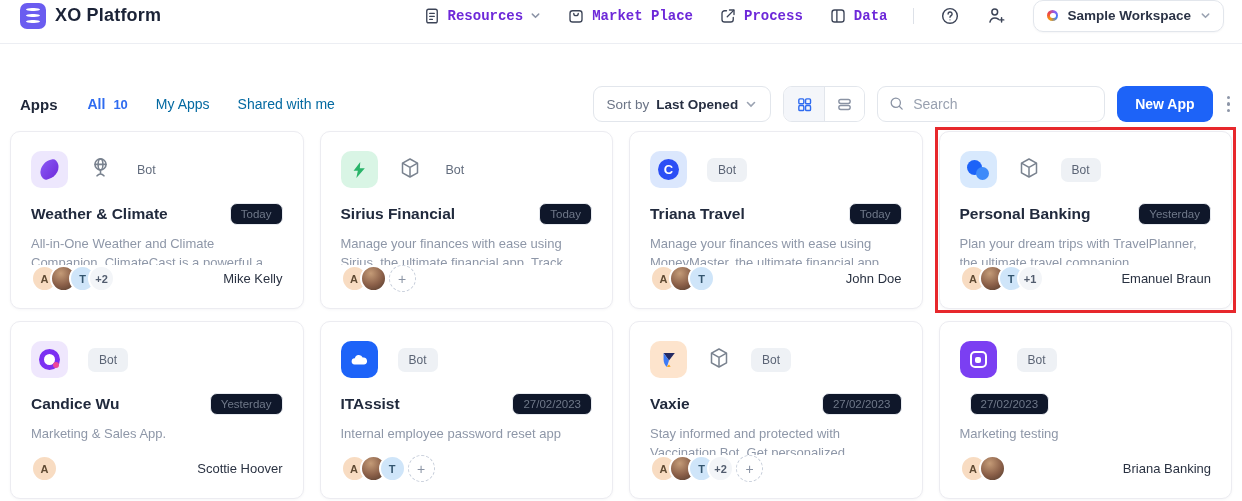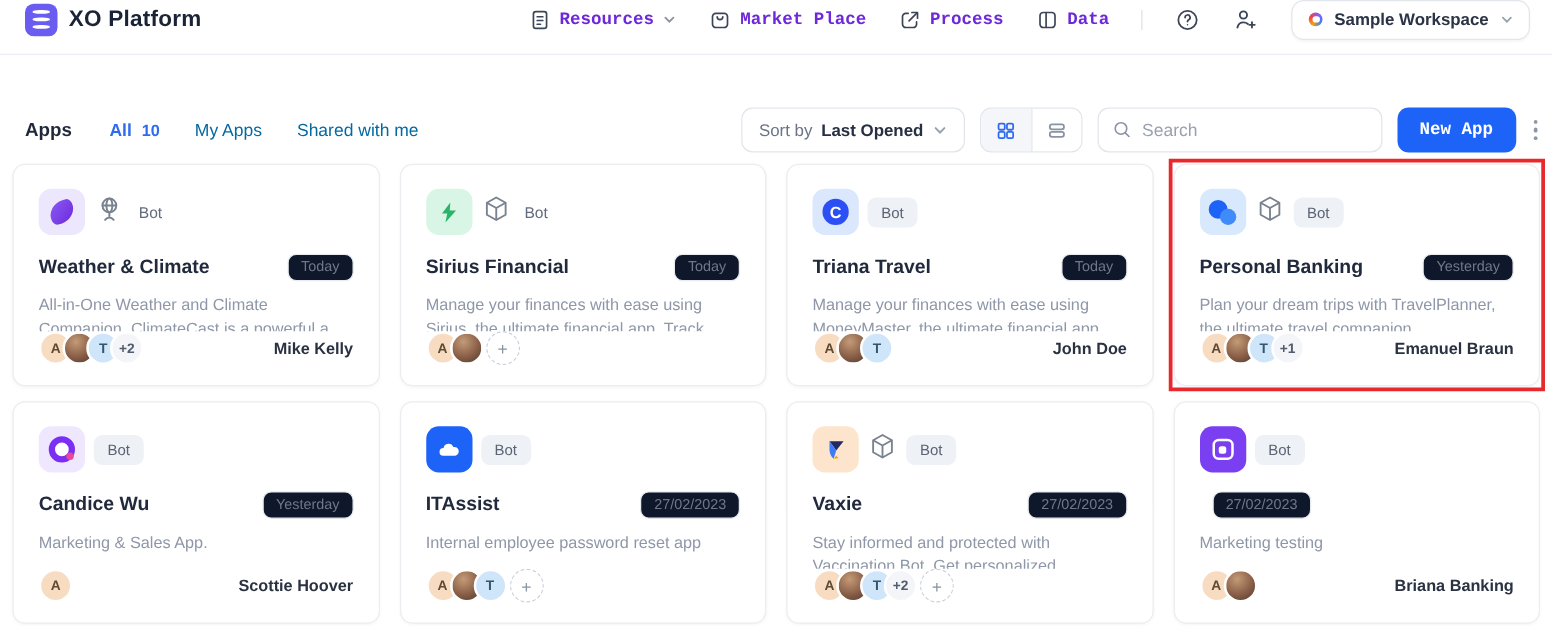--- a/index.html
+++ b/index.html
@@ -45,33 +45,33 @@
   .seg-btn { width:40px; display:flex; align-items:center; justify-content:center; cursor:pointer; background:#fff; }
   .seg-btn.active { background:#f4f6fa; }
   .seg-btn + .seg-btn { border-left:1px solid #e2e6ec; }
   .search-box { position:relative; width:228px; }
   .search-box svg { position:absolute; left:11px; top:9px; }
   .search-input { width:100%; height:36px; border:1px solid #e2e6ec; border-radius:9px;
     padding:0 10px 0 35px; font-size:14px; color:#2b3346; outline:none;
     font-family:"Liberation Sans", sans-serif; }
   .search-input::placeholder { color:#99a1b0; }
   .new-app-btn { height:36px; padding:0 18px; background:#1d63f8; border:none; border-radius:9px;
-    color:#fff; font-size:14px; font-weight:600; cursor:pointer; font-family:Liberation Mono, monospace; }
+    color:#fff; font-size:14px; font-weight:600; cursor:pointer; font-family:Liberation Sans, sans-serif; }
   .kebab { display:flex; flex-direction:column; gap:3px; padding:2px; margin-left:0; cursor:pointer; }
   .kebab i { width:3.5px; height:3.5px; border-radius:50%; background:#8d96a8; }
 
   
   .grid { margin-top:9px; padding:0 10px; display:grid; grid-template-columns:repeat(4,1fr);
     gap:12px 16px; }
   .card { position:relative; background:#fff; border:1px solid #ececf1; border-radius:10px;
     height:178px; padding:19px 20px 16px; display:flex; flex-direction:column;
     box-shadow:0 1px 3px rgba(25,35,65,.04); }
   .hl-rect { position:absolute; inset:-5px; border:3px solid #e7282c; pointer-events:none; z-index:5; }
 
-  .icon-row { display:flex; align-items:center; gap:7px; margin-bottom:15px; }
+  .icon-row { display:flex; align-items:center; gap:20px; margin-bottom:15px; }
   .tile { width:37px; height:37px; border-radius:10px; display:flex; align-items:center;
     justify-content:center; position:relative; flex:none; }
   .bot-plain { font-size:12.5px; color:#626c7d; margin-left:4px; }
   .bot-pill { font-size:12px; color:#5b6475; background:#eef1f5; border-radius:7px; padding:5px 11px; }
 
   .title-row { display:flex; align-items:center; margin-bottom:9px; }
   .card-title { flex:1; min-width:0; font-size:15.5px; font-weight:700; color:#212a3d;
     white-space:nowrap; overflow:hidden; }
   .date-badge { flex:none; margin-left:10px; font-size:11.5px; color:#6f7889;
     border:1px solid #e8ebf0; border-radius:7px; padding:4px 10px; background:#0f172a; }
@@ -84,21 +84,21 @@
   .av { width:27px; height:27px; border-radius:50%; border:2px solid #fff; display:flex;
     align-items:center; justify-content:center; font-size:11px; font-weight:700; flex:none; }
   .av + .av { margin-left:-8px; }
   .av-peach { background:#f8dcc2; color:#5f4a33; }
   .av-blue  { background:#cfe5f9; color:#33556e; }
   .av-count { background:#f3f5f8; color:#525c6e; font-weight:600; }
   .av-photo { background:radial-gradient(circle at 38% 28%, #c49b77 0%, #8a5f48 55%, #4e382b 100%); }
   .av-add { width:27px; height:27px; border-radius:50%; border:1.5px dashed #c8cfdb; background:#fff;
     color:#8a93a4; display:flex; align-items:center; justify-content:center; font-size:14px;
     margin-left:2px; cursor:pointer; flex:none; }
-  .owner { margin-left:auto; font-size:13px; font-weight:700; color:#2a3242; }
+  .owner { margin-left:auto; font-size:13px; font-weight:400; color:#2a3242; }
 
   
   .g-leaf { width:19px; height:19px; background:linear-gradient(135deg,#8b5cf6,#6d28d9);
     border-radius:75% 25% 75% 25% / 65% 35% 65% 35%; transform:rotate(-10deg); }
   .g-c { width:21px; height:21px; border-radius:50%; background:#2b4ef5; color:#fff;
     font-size:13px; font-weight:800; display:flex; align-items:center; justify-content:center; }
   .g-circles { position:relative; width:22px; height:20px; }
   .g-circles .c1 { position:absolute; left:0; top:0; width:15px; height:15px; border-radius:50%; background:#1d63f8; }
   .g-circles .c2 { position:absolute; right:0; bottom:0; width:13px; height:13px; border-radius:50%; background:#3f8bf9; }
   .g-ring { position:relative; width:21px; height:21px; border-radius:50%; border:5.5px solid #7b2ff2; background:#fff; }

